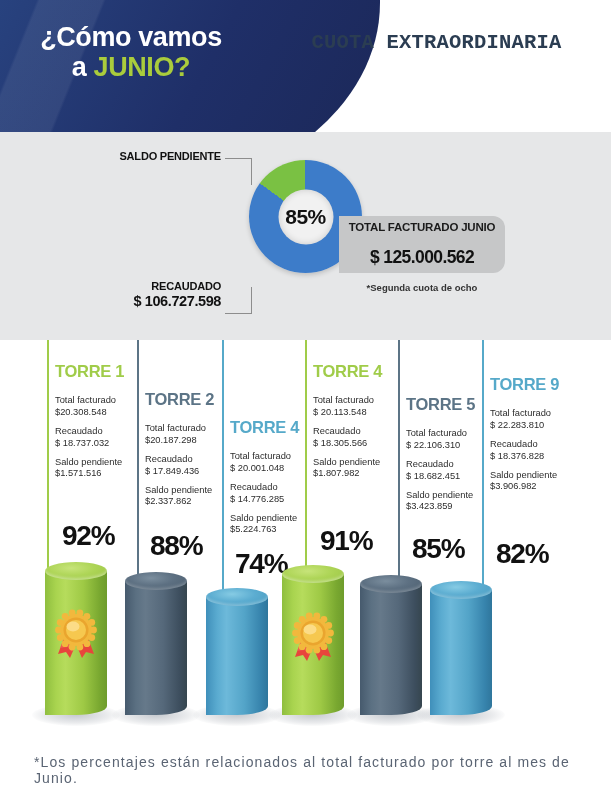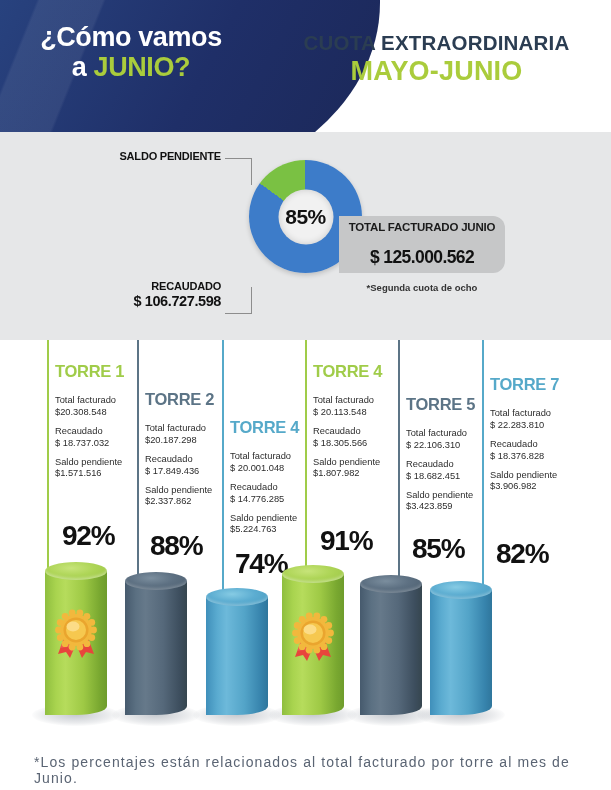--- a/index.html
+++ b/index.html
@@ -10,21 +10,21 @@
   .header{position:absolute;left:0;top:0;width:611px;height:132px;background:#ffffff;overflow:hidden;}
   .navy{position:absolute;left:-120px;top:-60px;width:500px;height:255px;
         border-radius:0 0 260px 260px/0 0 200px 200px;
         background:linear-gradient(118deg,#2b4f8c 0%,#27407c 28%,#1f2f68 62%,#1b2757 100%);}
   .navy:after{content:"";position:absolute;inset:0;border-radius:inherit;
         background:linear-gradient(112deg,rgba(255,255,255,.10) 0 14%,rgba(255,255,255,0) 14.5% 30%,rgba(255,255,255,.07) 30.5% 41%,rgba(255,255,255,0) 41.5%);}
   .h-left{position:absolute;left:0;top:22px;width:262px;text-align:center;line-height:1.12;z-index:3;}
   .h-l1{font-size:27px;font-weight:bold;color:#ffffff;letter-spacing:-.4px;}
   .h-l2{font-size:27px;font-weight:bold;color:#ffffff;letter-spacing:-.4px;}
   .h-l2 b{color:#aacc3c;font-weight:bold;}
-  .h-right{position:absolute;left:262px;top:32px;width:349px;text-align:center;line-height:1.1;z-index:3;}
+  .h-right{position:absolute;left:262px;top:32px;width:349px;text-align:center;line-height:1.1;z-index:3;font-family:Liberation Mono, monospace;}
   .h-r1{font-size:20.5px;font-weight:bold;color:#2b3d52;letter-spacing:.2px;}
   .h-r2{font-size:27px;font-weight:bold;color:#aacc3c;letter-spacing:.2px;margin-top:2px;}
 
   
   .panel{position:absolute;left:0;top:132px;width:611px;height:208px;background:#e6e7e8;}
 
   .donut-wrap{position:absolute;left:249px;top:28px;width:113px;height:113px;}
   .donut{position:absolute;inset:0;border-radius:50%;
      background:conic-gradient(from 0deg,#3d7cc9 0deg 306deg,#7ac143 306deg 360deg);
      box-shadow:0 2px 5px rgba(0,0,0,.18);}
@@ -86,21 +86,20 @@
 <div class="page">
 
   <div class="header">
     <div class="navy"></div>
     <div class="h-left">
       <div class="h-l1">¿Cómo vamos</div>
       <div class="h-l2"><span>a </span><b>JUNIO?</b></div>
     </div>
     <div class="h-right">
       <div class="h-r1">CUOTA EXTRAORDINARIA</div>
-      <div class="h-r2">MAYO-JUNIO</div>
     </div>
   </div>
 
   <div class="panel">
 
     <div class="lbl lbl-top">
       <div class="t">SALDO PENDIENTE</div>
     </div>
     <div class="lead lead-top"></div>
 
@@ -307,21 +306,21 @@
     <div class="tw-pct" style="left:412px;top:193px;">85%</div>
 
     <div class="cyl" style="left:360px;top:235px;width:62px;height:140px;">
       <div class="shadow"></div>
       <div class="body d-body"></div>
       <div class="top d-top"></div>
 
     </div>
       <div class="rule" style="left:482px;height:257px;background:#56a9c9;"></div>
 
-    <div class="tw-title" style="left:490px;top:35px;color:#56a9c9;">TORRE 7</div>
+    <div class="tw-title" style="left:490px;top:35px;color:#56a9c9;">TORRE 9</div>
 
     <div class="tw-stats" style="left:490px;top:68px;">
       <div class="grp">
         <div>Total facturado</div>
         <div>$ 22.283.810</div>
         </div>
       <div class="grp">
         <div>Recaudado</div>
         <div>$ 18.376.828</div>
         </div>

